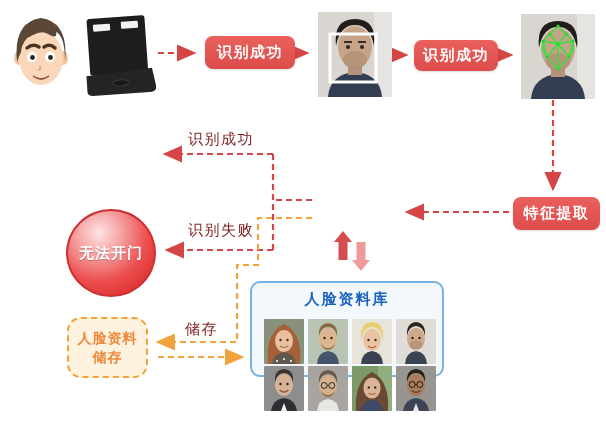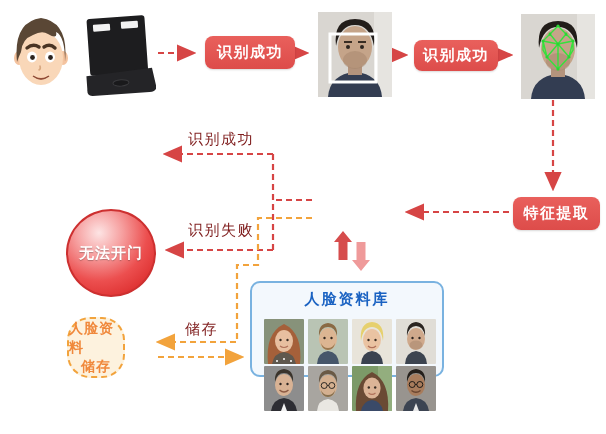--- a/index.html
+++ b/index.html
@@ -30,22 +30,22 @@
   .sphere.red{
     width:86px;height:84px;
     background:radial-gradient(circle at 36% 26%, #fde4e4 0%, #f6a0a0 28%, #ec4f4f 58%, #de3131 82%, #d12a2a 100%);
     border:2px solid #cd3030;font-size:15px;letter-spacing:1px;
   }
   .flow-label{
     position:absolute;color:#7f1d1d;font-weight:400;font-size:15px;
     letter-spacing:1.5px;white-space:nowrap;
   }
   .storage-box{
-    position:absolute;left:67px;top:317px;width:58px;height:61px;
-    box-sizing:border-box;border:2.5px dashed #f2a33c;border-radius:23px;
+    position:absolute;left:67px;top:317px;width:81px;height:61px;
+    box-sizing:border-box;border:2.5px dashed #f2a33c;border-radius:14px;
     background:#fdf2de;display:flex;flex-direction:column;align-items:center;justify-content:center;
     color:#f0883b;font-weight:700;font-size:14px;line-height:1.35;letter-spacing:1px;
   }
   .db-box{
     position:absolute;left:250px;top:281px;width:194px;height:96px;
     box-sizing:border-box;border:2px solid #79b2e0;border-radius:10px;
     background:#f3f8fd;
   }
   .db-title{
     text-align:center;margin-top:7px;color:#1a62c2;font-weight:700;

